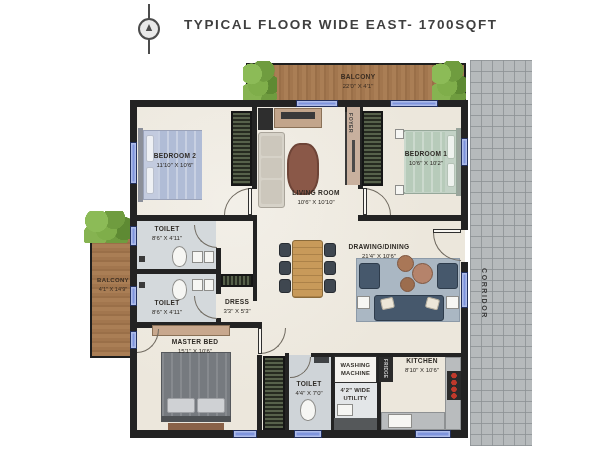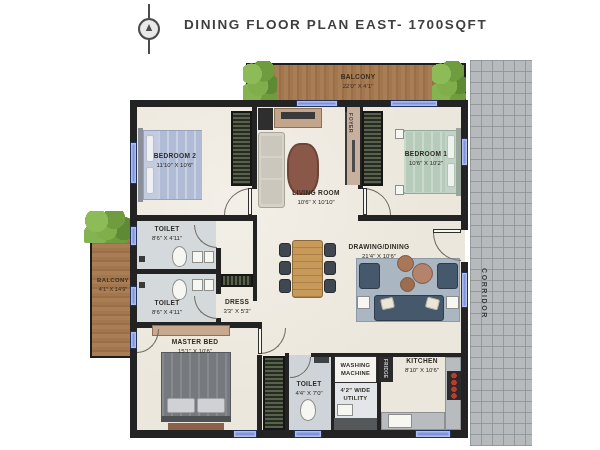--- a/index.html
+++ b/index.html
@@ -60,21 +60,21 @@
 </style>
 </head>
 <body>
 
 <div class="abs" style="left:136px;top:4px;width:26px;height:50px;">
   <div class="abs compass-needle" style="left:12px;top:0;height:50px;"></div>
   <div class="abs compass-tri" style="left:9px;top:12px;"></div>
   <div class="abs compass-circle" style="left:2px;top:14px;"></div>
   <div class="abs compass-tri" style="left:9px;top:19px;transform:scale(.8);"></div>
 </div>
-<div class="abs title" style="left:184px;top:17px;">DINING FLOOR PLAN EAST- 1700SQFT</div>
+<div class="abs title" style="left:184px;top:17px;">TYPICAL FLOOR WIDE EAST- 1700SQFT</div>
 
 <div class="abs corridor" style="left:470px;top:60px;width:62px;height:386px;"></div>
 <div class="abs vtext" style="left:481px;top:268px;font-size:7px;letter-spacing:1.6px;">CORRIDOR</div>
 
 <div class="abs floor" style="left:133px;top:103px;width:332px;height:334px;"></div>
 
 <div class="abs tilefloor" style="left:136px;top:221px;width:80px;height:48px;"></div>
 <div class="abs tilefloor" style="left:136px;top:273px;width:80px;height:49px;"></div>
 <div class="abs tilefloor2" style="left:287px;top:355px;width:44px;height:75px;"></div>
 <div class="abs utilfloor" style="left:333px;top:355px;width:44px;height:75px;"></div>

